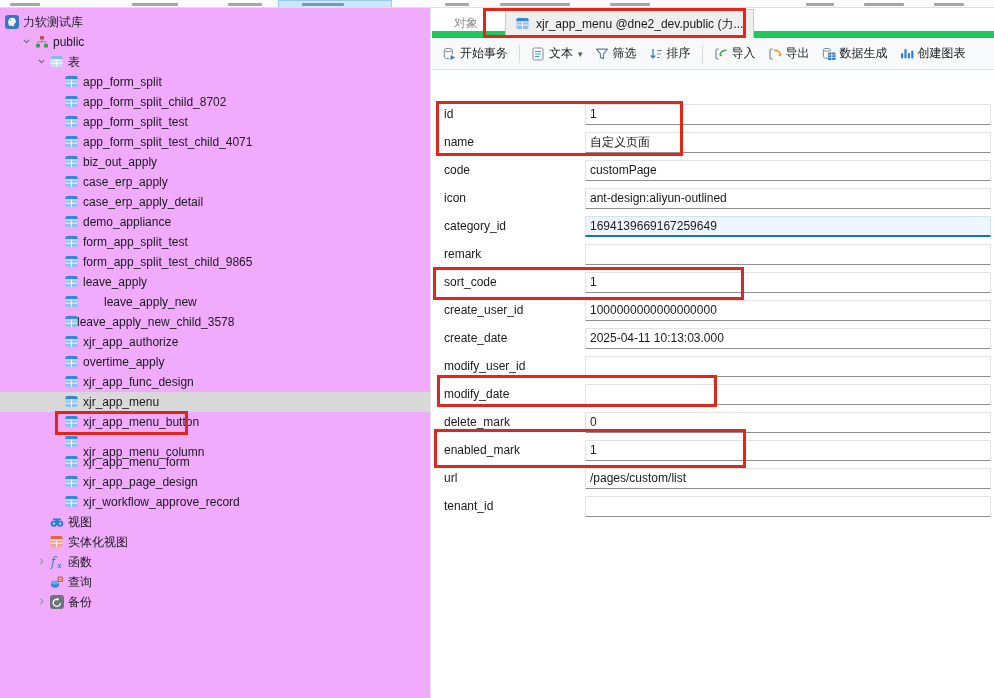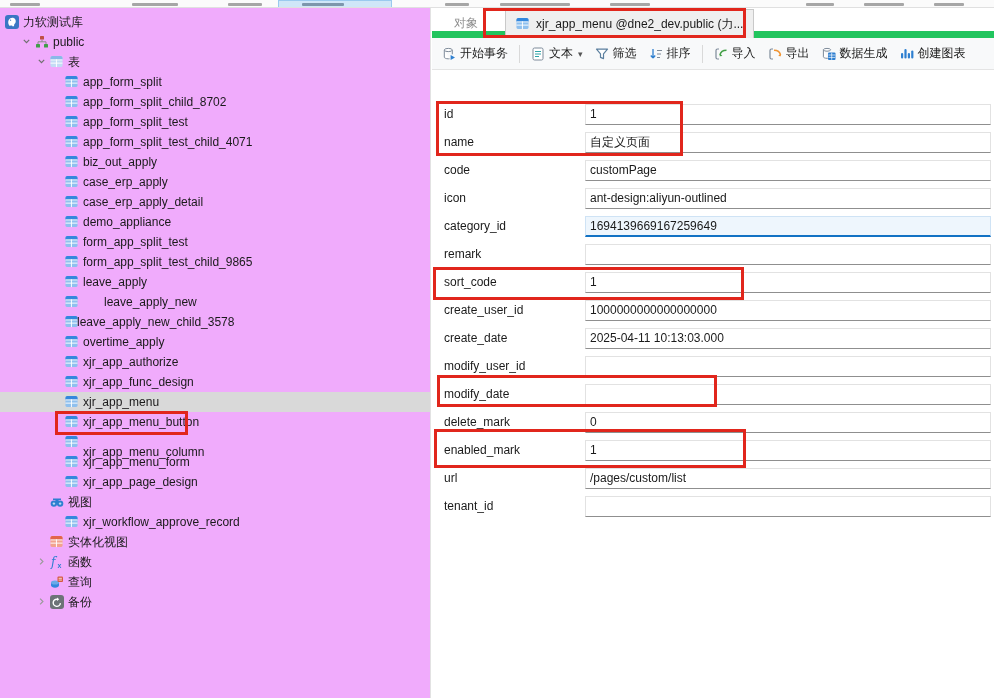--- a/index.html
+++ b/index.html
@@ -230,40 +230,40 @@
       <span class="tlabel" style="left: 77px;">leave_apply_new_child_3578</span>
     </div>
     <div class="tree-row">
       <span class="ticon" style="left: 65px;"><svg width="13" height="13" viewBox="0 0 14 14">
           <rect x="0.5" y="1" width="13" height="12" rx="2" fill="#8fc0ee"></rect>
           <path d="M2.5 1h9A2 2 0 0 1 13.5 3v2H.5V3A2 2 0 0 1 2.5 1z" fill="#3387dd"></path>
           <rect x="0.5" y="4.7" width="13" height="1.1" fill="#fff" opacity=".9"></rect>
           <rect x="0.5" y="8.2" width="13" height="1.1" fill="#fff" opacity=".9"></rect>
           <rect x="6.4" y="4.7" width="1.1" height="8.3" fill="#fff" opacity=".9"></rect>
         </svg></span>
+      <span class="tlabel" style="left: 83px;">xjr_app_authorize</span>
+    </div>
+    <div class="tree-row">
+      <span class="ticon" style="left: 65px;"><svg width="13" height="13" viewBox="0 0 14 14">
+          <rect x="0.5" y="1" width="13" height="12" rx="2" fill="#8fc0ee"></rect>
+          <path d="M2.5 1h9A2 2 0 0 1 13.5 3v2H.5V3A2 2 0 0 1 2.5 1z" fill="#3387dd"></path>
+          <rect x="0.5" y="4.7" width="13" height="1.1" fill="#fff" opacity=".9"></rect>
+          <rect x="0.5" y="8.2" width="13" height="1.1" fill="#fff" opacity=".9"></rect>
+          <rect x="6.4" y="4.7" width="1.1" height="8.3" fill="#fff" opacity=".9"></rect>
+        </svg></span>
       <span class="tlabel" style="left: 83px;">overtime_apply</span>
     </div>
     <div class="tree-row">
       <span class="ticon" style="left: 65px;"><svg width="13" height="13" viewBox="0 0 14 14">
           <rect x="0.5" y="1" width="13" height="12" rx="2" fill="#8fc0ee"></rect>
           <path d="M2.5 1h9A2 2 0 0 1 13.5 3v2H.5V3A2 2 0 0 1 2.5 1z" fill="#3387dd"></path>
           <rect x="0.5" y="4.7" width="13" height="1.1" fill="#fff" opacity=".9"></rect>
           <rect x="0.5" y="8.2" width="13" height="1.1" fill="#fff" opacity=".9"></rect>
           <rect x="6.4" y="4.7" width="1.1" height="8.3" fill="#fff" opacity=".9"></rect>
         </svg></span>
-      <span class="tlabel" style="left: 83px;">xjr_app_authorize</span>
-    </div>
-    <div class="tree-row">
-      <span class="ticon" style="left: 65px;"><svg width="13" height="13" viewBox="0 0 14 14">
-          <rect x="0.5" y="1" width="13" height="12" rx="2" fill="#8fc0ee"></rect>
-          <path d="M2.5 1h9A2 2 0 0 1 13.5 3v2H.5V3A2 2 0 0 1 2.5 1z" fill="#3387dd"></path>
-          <rect x="0.5" y="4.7" width="13" height="1.1" fill="#fff" opacity=".9"></rect>
-          <rect x="0.5" y="8.2" width="13" height="1.1" fill="#fff" opacity=".9"></rect>
-          <rect x="6.4" y="4.7" width="1.1" height="8.3" fill="#fff" opacity=".9"></rect>
-        </svg></span>
       <span class="tlabel" style="left: 83px;">xjr_app_func_design</span>
     </div>
     <div class="tree-row selected">
       <span class="ticon" style="left: 65px;"><svg width="13" height="13" viewBox="0 0 14 14">
           <rect x="0.5" y="1" width="13" height="12" rx="2" fill="#8fc0ee"></rect>
           <path d="M2.5 1h9A2 2 0 0 1 13.5 3v2H.5V3A2 2 0 0 1 2.5 1z" fill="#3387dd"></path>
           <rect x="0.5" y="4.7" width="13" height="1.1" fill="#fff" opacity=".9"></rect>
           <rect x="0.5" y="8.2" width="13" height="1.1" fill="#fff" opacity=".9"></rect>
           <rect x="6.4" y="4.7" width="1.1" height="8.3" fill="#fff" opacity=".9"></rect>
         </svg></span>
@@ -301,40 +301,40 @@
     </div>
     <div class="tree-row">
       <span class="ticon" style="left: 65px;"><svg width="13" height="13" viewBox="0 0 14 14">
           <rect x="0.5" y="1" width="13" height="12" rx="2" fill="#8fc0ee"></rect>
           <path d="M2.5 1h9A2 2 0 0 1 13.5 3v2H.5V3A2 2 0 0 1 2.5 1z" fill="#3387dd"></path>
           <rect x="0.5" y="4.7" width="13" height="1.1" fill="#fff" opacity=".9"></rect>
           <rect x="0.5" y="8.2" width="13" height="1.1" fill="#fff" opacity=".9"></rect>
           <rect x="6.4" y="4.7" width="1.1" height="8.3" fill="#fff" opacity=".9"></rect>
         </svg></span>
       <span class="tlabel" style="left: 83px;">xjr_app_page_design</span>
+    </div>
+    <div class="tree-row">
+      <span class="ticon" style="left: 65px;"><svg width="13" height="13" viewBox="0 0 14 14">
+          <rect x="0.5" y="1" width="13" height="12" rx="2" fill="#8fc0ee"></rect>
+          <path d="M2.5 1h9A2 2 0 0 1 13.5 3v2H.5V3A2 2 0 0 1 2.5 1z" fill="#3387dd"></path>
+          <rect x="0.5" y="4.7" width="13" height="1.1" fill="#fff" opacity=".9"></rect>
+          <rect x="0.5" y="8.2" width="13" height="1.1" fill="#fff" opacity=".9"></rect>
+          <rect x="6.4" y="4.7" width="1.1" height="8.3" fill="#fff" opacity=".9"></rect>
+        </svg></span>
+      <span class="tlabel" style="left: 83px;">xjr_workflow_approve_record</span>
     </div>
     <div class="tree-row">
       <span class="ticon" style="left: 50px;"><svg width="14" height="14" viewBox="0 0 14 14">
           <path d="M3 5h2.2l.8 3h2l.8-3H11V3.4H3z" fill="#2e7fd0"></path>
           <circle cx="3.9" cy="8.6" r="3.2" fill="#2e7fd0"></circle>
           <circle cx="10.1" cy="8.6" r="3.2" fill="#2e7fd0"></circle>
           <circle cx="3.9" cy="8.6" r="1.2" fill="#bcd9f4"></circle>
           <circle cx="10.1" cy="8.6" r="1.2" fill="#bcd9f4"></circle>
         </svg></span>
       <span class="tlabel" style="left: 68px;">视图</span>
-    </div>
-    <div class="tree-row">
-      <span class="ticon" style="left: 65px;"><svg width="13" height="13" viewBox="0 0 14 14">
-          <rect x="0.5" y="1" width="13" height="12" rx="2" fill="#8fc0ee"></rect>
-          <path d="M2.5 1h9A2 2 0 0 1 13.5 3v2H.5V3A2 2 0 0 1 2.5 1z" fill="#3387dd"></path>
-          <rect x="0.5" y="4.7" width="13" height="1.1" fill="#fff" opacity=".9"></rect>
-          <rect x="0.5" y="8.2" width="13" height="1.1" fill="#fff" opacity=".9"></rect>
-          <rect x="6.4" y="4.7" width="1.1" height="8.3" fill="#fff" opacity=".9"></rect>
-        </svg></span>
-      <span class="tlabel" style="left: 83px;">xjr_workflow_approve_record</span>
     </div>
     <div class="tree-row">
       <span class="ticon" style="left: 50px;"><svg width="13" height="13" viewBox="0 0 14 14">
           <rect x="0.5" y="1" width="13" height="12" rx="2" fill="#f2a28e"></rect>
           <path d="M2.5 1h9A2 2 0 0 1 13.5 3v2H.5V3A2 2 0 0 1 2.5 1z" fill="#e2654b"></path>
           <rect x="0.5" y="4.7" width="13" height="1.1" fill="#fff" opacity=".9"></rect>
           <rect x="0.5" y="8.2" width="13" height="1.1" fill="#fff" opacity=".9"></rect>
           <rect x="6.4" y="4.7" width="1.1" height="8.3" fill="#fff" opacity=".9"></rect>
         </svg></span>
       <span class="tlabel" style="left: 68px;">实体化视图</span>

